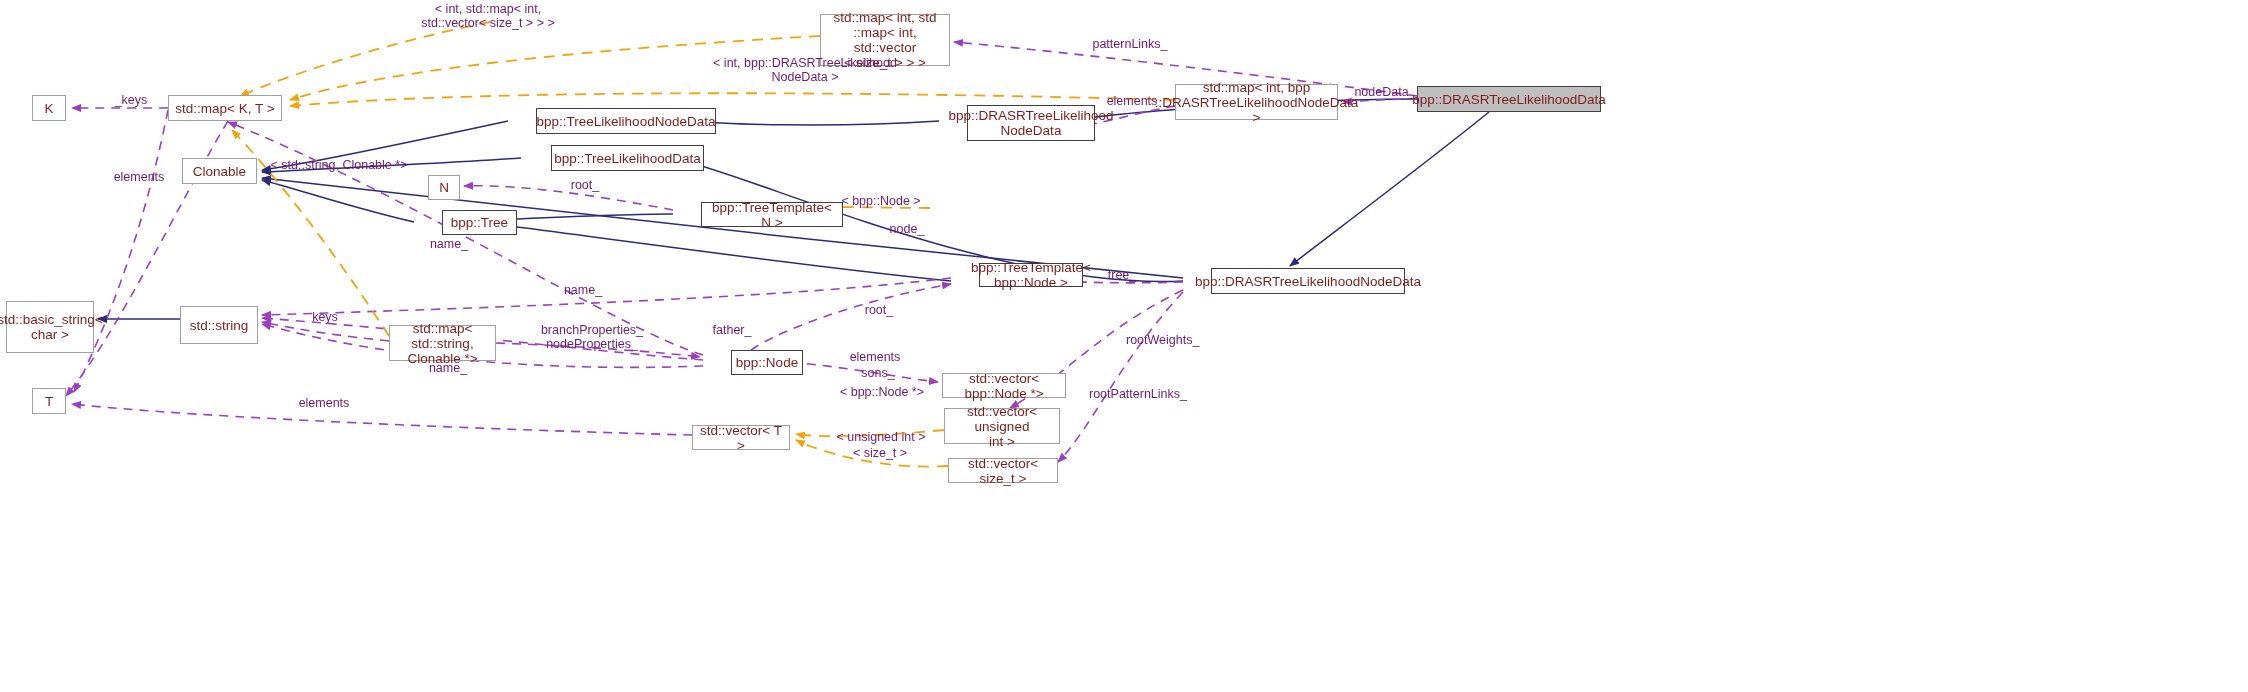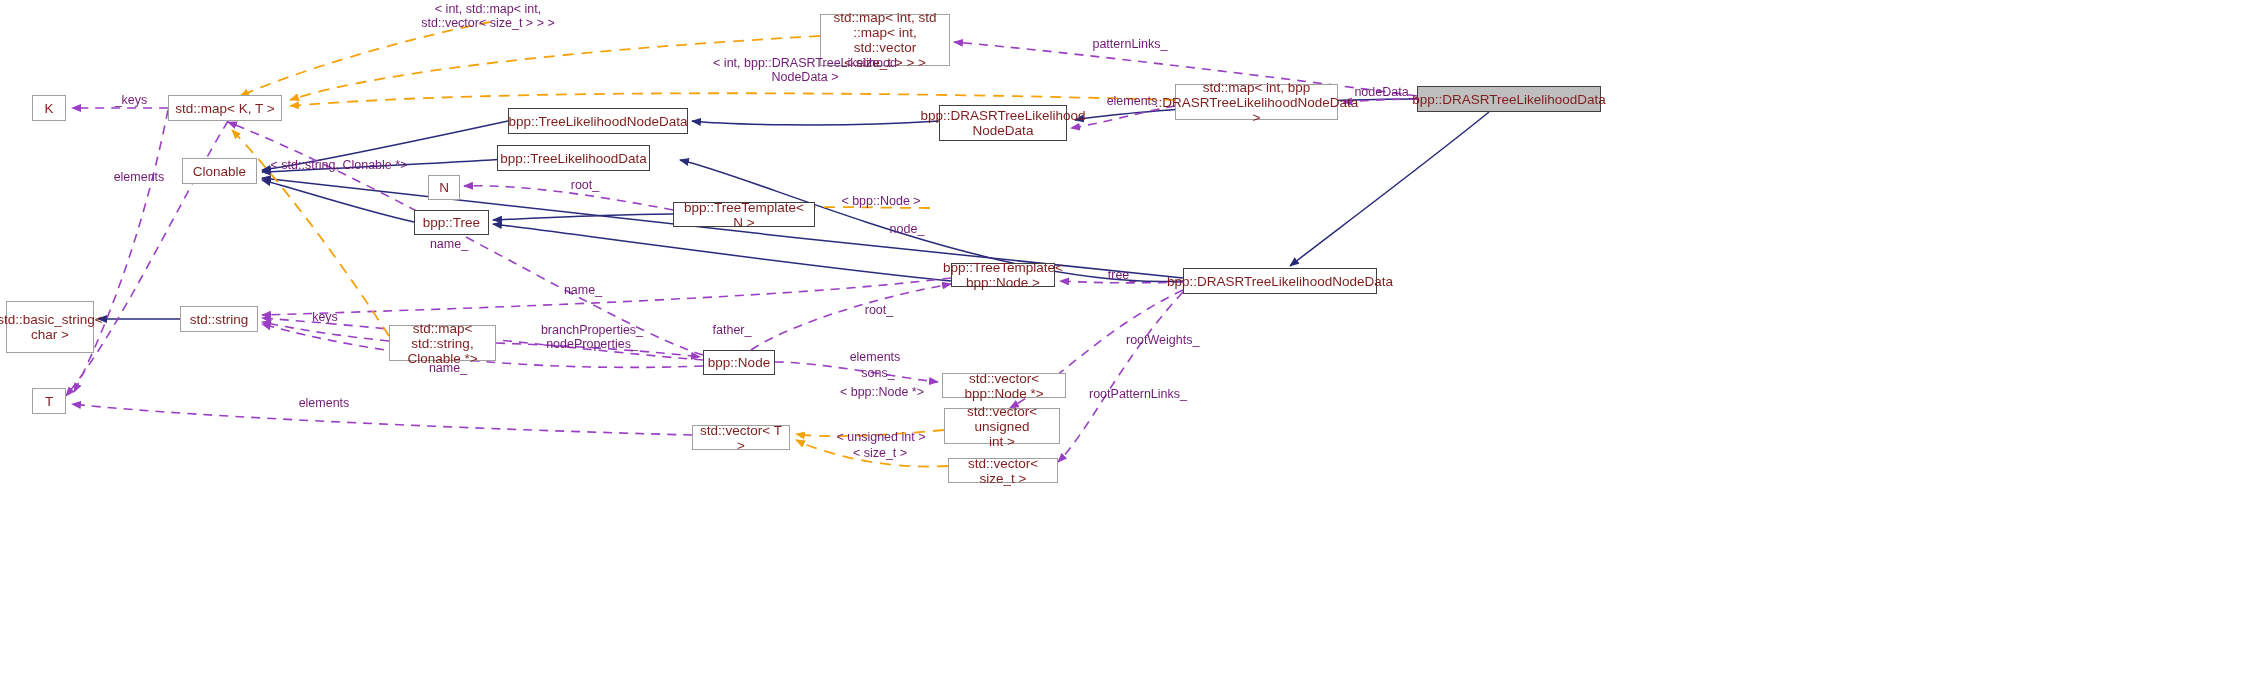--- a/index.html
+++ b/index.html
@@ -17,21 +17,21 @@
     background:#ffffff;
     display:flex;align-items:center;justify-content:center;
     text-align:center;
     font-size:13.5px;
     color:#7f1d1d;
     line-height:15px;
     white-space:pre-line;
     padding:1px 4px;
   }
   .n-plain{border:1px solid #a0a0a0;}
-  .n-strong{border:1.6px solid #404040;}
+  .n-strong{border:1.6px solid #404040;margin-left:28px;}
   .n-focus{border:1.6px solid #404040;background:#bfbfbf;}
   .elabel{
     position:absolute;
     font-size:12.5px;
     color:#701a75;
     text-align:center;
     line-height:14px;
     white-space:pre-line;
     background:transparent;
     pointer-events:none;
@@ -101,28 +101,28 @@
       <path d="M948,466 C880,470 820,452 796,440"></path>
     </g>
   </svg>
 
   <div id="nodes-layer">
       <div class="node n-plain" style="left: 32px; top: 95px; width: 34px; height: 26px;">K</div>
       <div class="node n-plain" style="left: 168px; top: 95px; width: 114px; height: 26px;">std::map&lt; K, T &gt;</div>
       <div class="node n-plain" style="left: 182px; top: 158px; width: 75px; height: 26px;">Clonable</div>
       <div class="node n-plain" style="left: 6px; top: 301px; width: 88px; height: 52px;">std::basic_string&lt;
 char &gt;</div>
-      <div class="node n-plain" style="left: 180px; top: 306px; width: 78px; height: 26px;">std::string</div>
+      <div class="node n-plain" style="left: 180px; top: 306px; width: 78px; height: 38px;">std::string</div>
       <div class="node n-plain" style="left: 32px; top: 388px; width: 34px; height: 26px;">T</div>
       <div class="node n-plain" style="left: 428px; top: 175px; width: 32px; height: 25px;">N</div>
       <div class="node n-plain" style="left: 389px; top: 325px; width: 107px; height: 36px;">std::map&lt; std::string,
 Clonable *&gt;</div>
       <div class="node n-strong" style="left: 414px; top: 210px; width: 75px; height: 25px;">bpp::Tree</div>
       <div class="node n-strong" style="left: 508px; top: 108px; width: 180px; height: 26px;">bpp::TreeLikelihoodNodeData</div>
-      <div class="node n-strong" style="left: 497px; top: 145px; width: 153px; height: 26px;">bpp::TreeLikelihoodData</div>
+      <div class="node n-strong" style="left: 523px; top: 145px; width: 153px; height: 26px;">bpp::TreeLikelihoodData</div>
       <div class="node n-strong" style="left: 673px; top: 202px; width: 142px; height: 25px;">bpp::TreeTemplate&lt; N &gt;</div>
       <div class="node n-strong" style="left: 703px; top: 350px; width: 72px; height: 25px;">bpp::Node</div>
       <div class="node n-plain" style="left: 692px; top: 425px; width: 98px; height: 25px;">std::vector&lt; T &gt;</div>
       <div class="node n-strong" style="left: 951px; top: 263px; width: 104px; height: 24px;">bpp::TreeTemplate&lt;
 bpp::Node &gt;</div>
       <div class="node n-strong" style="left: 939px; top: 105px; width: 128px; height: 36px;">bpp::DRASRTreeLikelihood
 NodeData</div>
       <div class="node n-plain" style="left: 942px; top: 373px; width: 124px; height: 25px;">std::vector&lt; bpp::Node *&gt;</div>
       <div class="node n-plain" style="left: 944px; top: 408px; width: 116px; height: 36px;">std::vector&lt; unsigned
 int &gt;</div>

